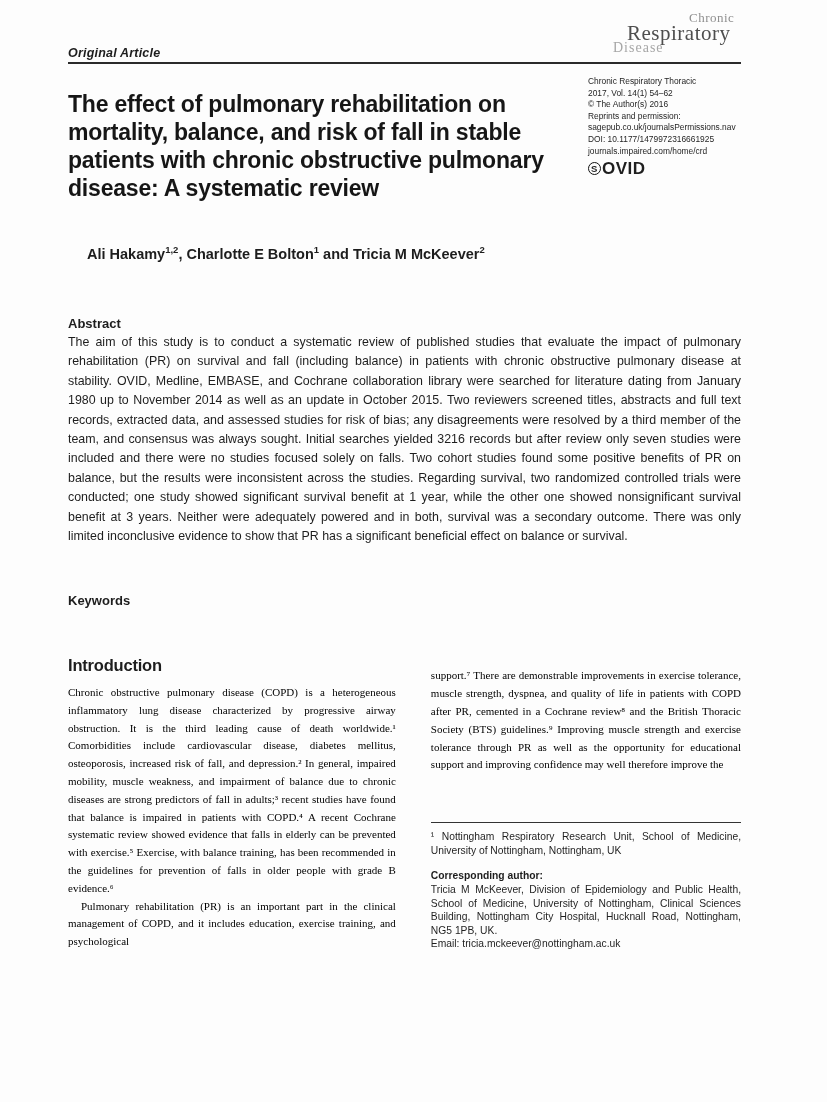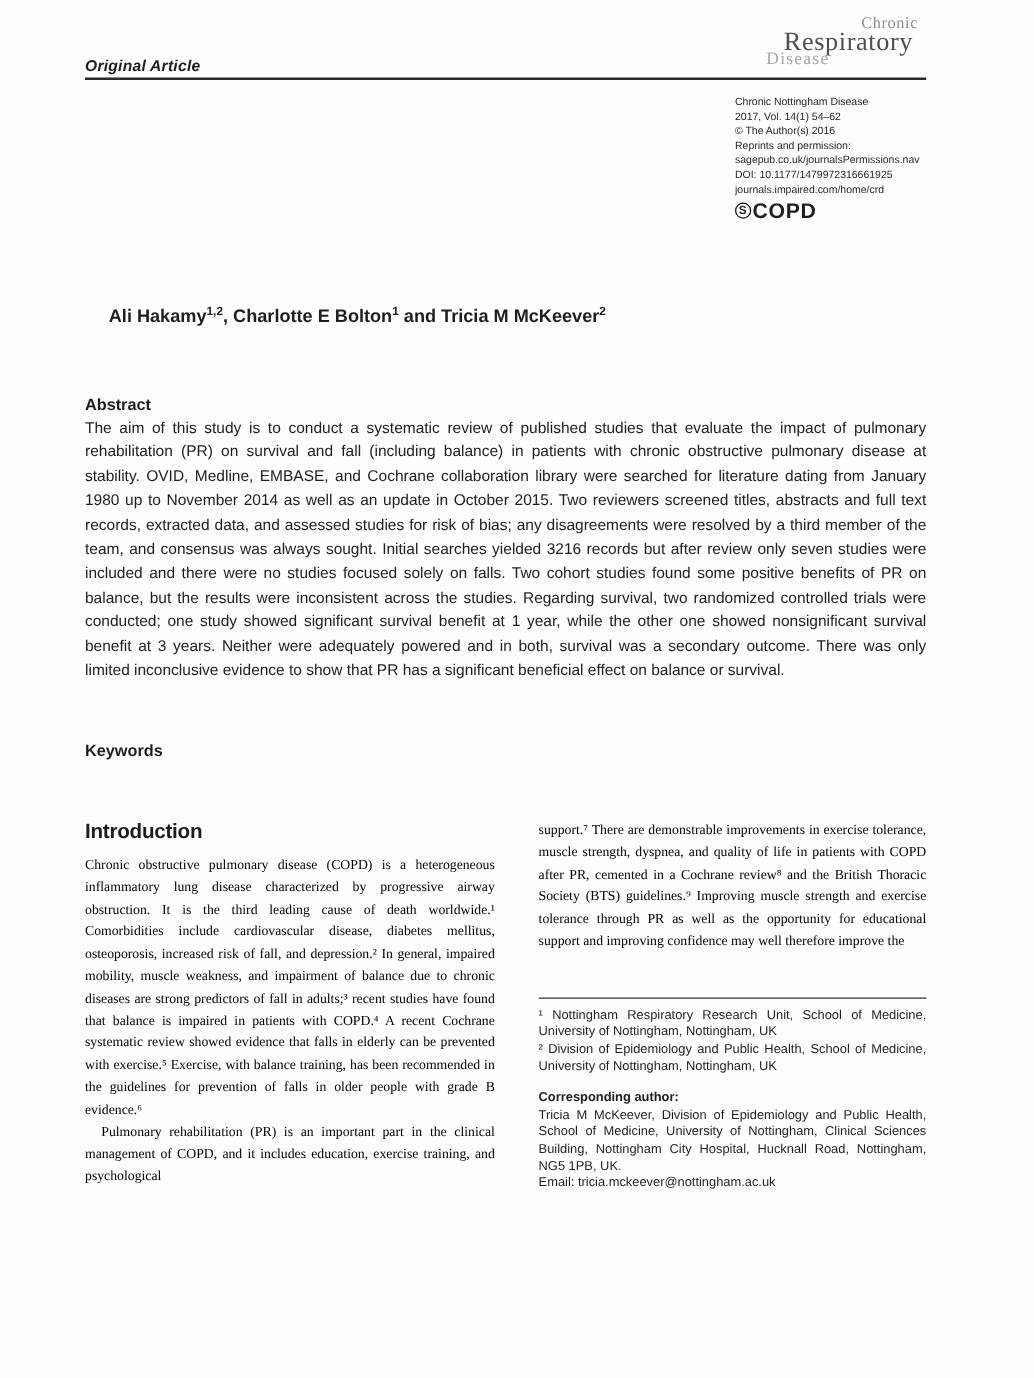--- a/index.html
+++ b/index.html
@@ -54,32 +54,32 @@
   
   .abstract-heading { position: absolute; top: 316px; left: 0; font-size: 13px; font-weight: bold; }
   .abstract-text {
     position: absolute; top: 333px; left: 0; width: 673px;
     font-size: 12.4px; line-height: 19.4px; text-align: justify;
   }
   .keywords-heading { position: absolute; top: 593px; left: 0; font-size: 13px; font-weight: bold; }
   .keywords-text { position: absolute; top: 611px; left: 0; width: 673px; font-size: 12.4px; }
 
   
-  .columns { position: absolute; top: 656px; left: 0; width: 673px; display: flex; gap: 35px; }
+  .columns { position: absolute; top: 656px; left: 0; width: 673px; display: flex; gap: 35px; align-items: flex-end; }
   .col-left { width: 333px; }
   .col-right { width: 315px; }
   .section-heading { font-size: 16.5px; font-weight: bold; letter-spacing: -0.2px; margin-bottom: 9px; }
   .body-para {
     font-family: Liberation Serif, serif;
     font-size: 11px; line-height: 17.8px; text-align: justify; color: #000000;
   }
   .indent { text-indent: 13px; }
 
   
-  .footnote-block { margin-top: 35px; border-top: 1.3px solid #333; padding-top: 7px; }
+  .footnote-block { margin-top: 48px; border-top: 1.3px solid #333; padding-top: 7px; }
   .footnote {
     font-size: 10.3px; line-height: 13.6px; text-align: justify; color: #1f1f1f;
   }
   .corresponding { margin-top: 12px; }
   .corr-heading { font-size: 10.3px; font-weight: bold; line-height: 13.6px; }
 </style>
 </head>
 <body>
 
 <div class="page">
@@ -89,54 +89,54 @@
 
     <div class="journal-logo">
       <span class="jl-chronic">Chronic</span>
       <span class="jl-respiratory">Respiratory</span>
       <span class="jl-disease">Disease</span>
     </div>
 
     <div class="header-rule"></div>
 
     <div class="journal-info">
-      <div>Chronic Nottingham Disease</div>
+      <div>Chronic Respiratory Thoracic</div>
       <div>2017, Vol. 14(1) 54–62</div>
       <div>© The Author(s) 2016</div>
       <div>Reprints and permission:</div>
       <div>sagepub.co.uk/journalsPermissions.nav</div>
       <div>DOI: 10.1177/1479972316661925</div>
       <div>journals.impaired.com/home/crd</div>
       <div class="sage-logo">
           <span class="sage-s">S</span>
-          <span>COPD</span>
+          <span>OVID</span>
         </div>
     </div>
 
+    <h1 class="title">The effect of pulmonary rehabilitation on mortality, balance, and risk of fall in stable patients with chronic obstructive pulmonary disease: A systematic review</h1>
 
     <p class="authors"><span>Ali Hakamy</span><sup>1,2</sup><span>, </span><span>Charlotte E Bolton</span><sup>1</sup><span> and </span><span>Tricia M McKeever</span><sup>2</sup></p>
 
     <div class="abstract-heading">Abstract</div>
     <p class="abstract-text">The aim of this study is to conduct a systematic review of published studies that evaluate the impact of pulmonary rehabilitation (PR) on survival and fall (including balance) in patients with chronic obstructive pulmonary disease at stability. OVID, Medline, EMBASE, and Cochrane collaboration library were searched for literature dating from January 1980 up to November 2014 as well as an update in October 2015. Two reviewers screened titles, abstracts and full text records, extracted data, and assessed studies for risk of bias; any disagreements were resolved by a third member of the team, and consensus was always sought. Initial searches yielded 3216 records but after review only seven studies were included and there were no studies focused solely on falls. Two cohort studies found some positive benefits of PR on balance, but the results were inconsistent across the studies. Regarding survival, two randomized controlled trials were conducted; one study showed significant survival benefit at 1 year, while the other one showed nonsignificant survival benefit at 3 years. Neither were adequately powered and in both, survival was a secondary outcome. There was only limited inconclusive evidence to show that PR has a significant beneficial effect on balance or survival.</p>
 
     <div class="keywords-heading">Keywords</div>
 
     <div class="columns">
       <div class="col-left">
         <div class="section-heading">Introduction</div>
         <p class="body-para">Chronic obstructive pulmonary disease (COPD) is a heterogeneous inflammatory lung disease characterized by progressive airway obstruction. It is the third leading cause of death worldwide.¹ Comorbidities include cardiovascular disease, diabetes mellitus, osteoporosis, increased risk of fall, and depression.² In general, impaired mobility, muscle weakness, and impairment of balance due to chronic diseases are strong predictors of fall in adults;³ recent studies have found that balance is impaired in patients with COPD.⁴ A recent Cochrane systematic review showed evidence that falls in elderly can be prevented with exercise.⁵ Exercise, with balance training, has been recommended in the guidelines for prevention of falls in older people with grade B evidence.⁶</p>
         <p class="body-para indent">Pulmonary rehabilitation (PR) is an important part in the clinical management of COPD, and it includes education, exercise training, and psychological</p>
       </div>
 
       <div class="col-right">
         <p class="body-para">support.⁷ There are demonstrable improvements in exercise tolerance, muscle strength, dyspnea, and quality of life in patients with COPD after PR, cemented in a Cochrane review⁸ and the British Thoracic Society (BTS) guidelines.⁹ Improving muscle strength and exercise tolerance through PR as well as the opportunity for educational support and improving confidence may well therefore improve the</p>
 
         <div class="footnote-block">
           <p class="footnote">¹ Nottingham Respiratory Research Unit, School of Medicine, University of Nottingham, Nottingham, UK</p>
-          <p class="footnote">² Division of Epidemiology and Public Health, School of Medicine, University of Nottingham, Nottingham, UK</p>
           <div class="corresponding">
             <div class="corr-heading">Corresponding author:</div>
             <p class="footnote">Tricia M McKeever, Division of Epidemiology and Public Health, School of Medicine, University of Nottingham, Clinical Sciences Building, Nottingham City Hospital, Hucknall Road, Nottingham, NG5 1PB, UK.</p>
             <p class="footnote">Email: tricia.mckeever@nottingham.ac.uk</p>
           </div>
         </div>
       </div>
     </div>
 
   </div>

